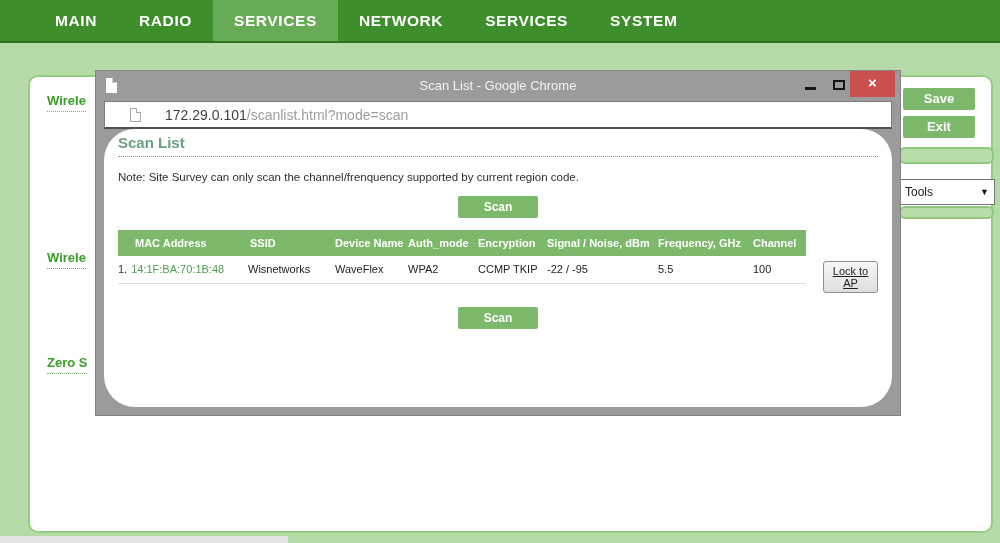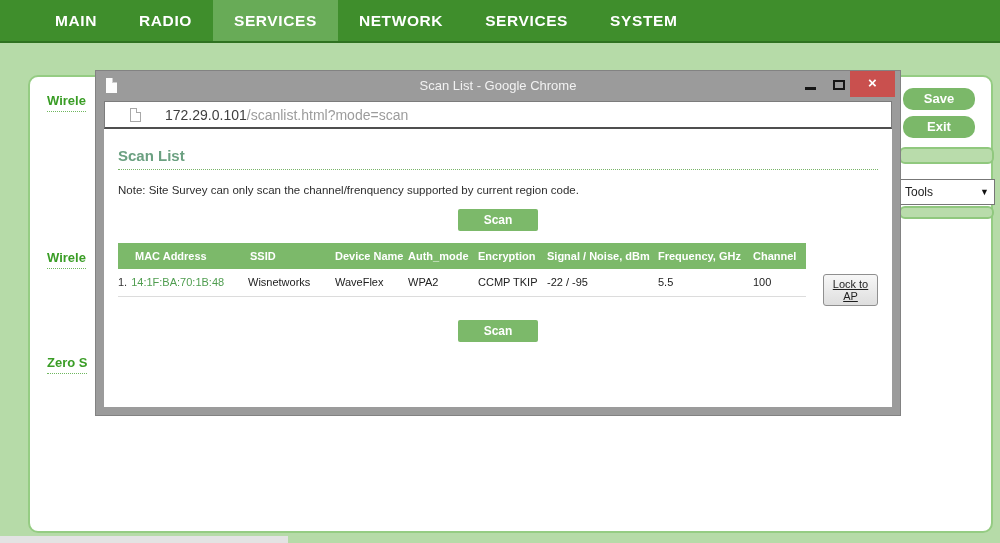--- a/index.html
+++ b/index.html
@@ -16,21 +16,21 @@
   .nav-tab.active { background:#68ab57; }
 
   
   .main-panel { position:absolute; left:28px; top:75px; width:965px; height:458px;
                 background:#fff; border:2px solid #95cc83; border-radius:10px; }
   .side-heading { position:absolute; left:47px; color:#3a9d26; font-weight:bold;
                   font-size:13px; padding-bottom:3px; border-bottom:1px dotted #6fb75f;
                   white-space:nowrap; }
   .btn-green { position:absolute; left:903px; width:72px; height:22px; background:#7bb869;
                color:#fff; font-weight:bold; font-size:13px; text-align:center;
-               line-height:22px; border-radius:10px; cursor:pointer; }
+               line-height:22px; border-radius:2px; cursor:pointer; }
   .green-bar { position:absolute; left:899px; width:95px; background:#b9dcab;
                border:2px solid #90c87e; border-radius:6px; }
   .tools-select { position:absolute; left:899px; top:179px; width:96px; height:21px;
                   background:#fff; border:1px solid #777; display:flex; align-items:center;
                   justify-content:space-between; padding:12px 5px; font-size:12px; color:#222; }
   .tools-arrow { font-size:9px; color:#111; }
   .bottom-strip-gray { position:absolute; left:0; top:536px; width:288px; height:7px; background:#e3e3e3; }
 
   
   .popup { position:absolute; left:95px; top:70px; width:806px; height:346px;
@@ -52,21 +52,21 @@
             border:1px solid #7c7c7c; border-bottom:2px solid #4f4f4f;
             display:flex; align-items:center; padding:0 25px; gap:24px; }
   .url-doc-icon { width:11px; height:14px; border:1px solid #a8a8a8; background:#fff; position:relative; flex:0 0 auto; }
   .url-doc-icon::after { content:""; position:absolute; right:-1px; top:-1px; width:4px; height:4px;
                          background:#fff; border-left:1px solid #a8a8a8; border-bottom:1px solid #a8a8a8; }
   .url-text { font-size:14px; white-space:nowrap; }
   .url-host { color:#3f3f3f; }
   .url-path { color:#9c9c9c; }
 
   .popup-content { position:absolute; left:8px; right:8px; top:58px; bottom:8px;
-                   background:#fff; padding:18px 14px; overflow:hidden; }
+                   background:#fff; padding:5px 14px; overflow:hidden;border-radius:31px; }
   .scan-heading { color:#6ba081; font-weight:bold; font-size:15px; padding-bottom:5px;
                   border-bottom:1px dotted #79b469; }
   .scan-note { margin-top:14px; font-size:11.5px; color:#2e2e2e; }
   .scan-btn { display:block; margin:13px auto 0; width:80px; height:22px; background:#7cb96a;
               color:#fff; font-weight:bold; font-size:12px; border:0; border-radius:2px;
               font-family:"Liberation Sans", sans-serif; cursor:pointer; }
   .scan-btn.bottom { margin-top:23px; }
 
   .table-zone { position:relative; margin-top:12px; }
   table.scan-table { border-collapse:collapse; table-layout:fixed; width:688px; }

